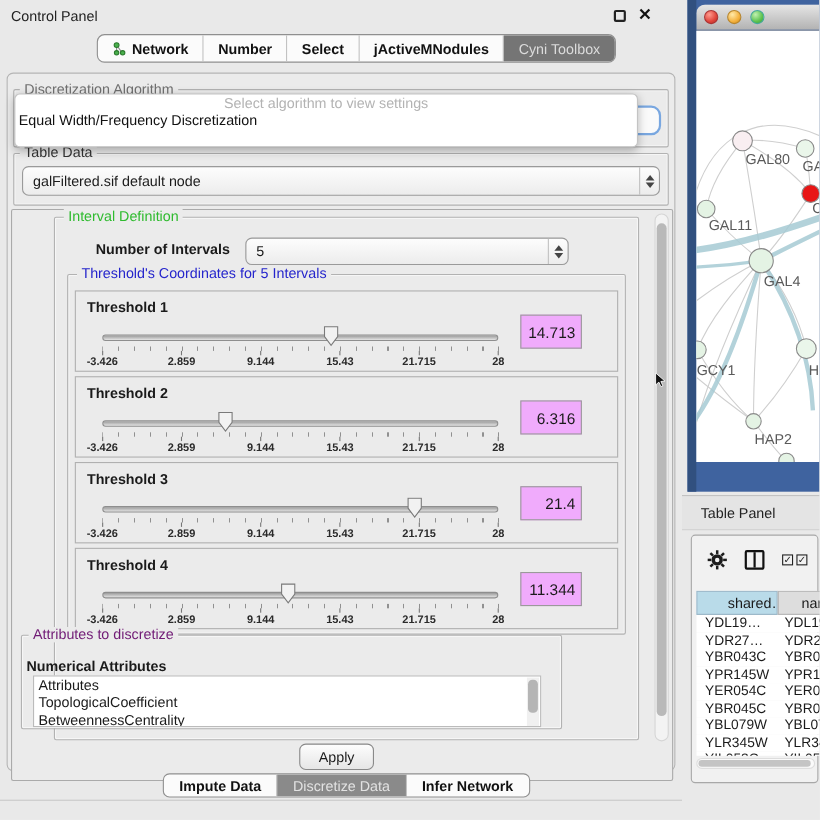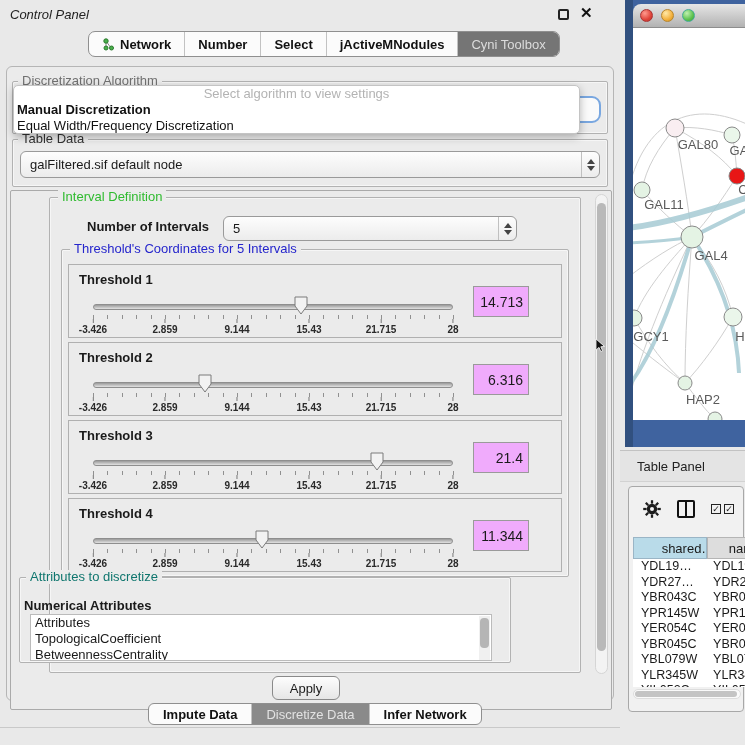--- a/index.html
+++ b/index.html
@@ -2,21 +2,21 @@
 <html><head>
 <meta charset="utf-8">
 <style>
   * { margin:0; padding:0; box-sizing:border-box; }
   html,body { width:745px; height:745px; overflow:hidden; }
   body { font-family:"Liberation Sans", sans-serif; background:#e9e9e9; position:relative; color:#1a1a1a; }
   .abs { position:absolute; }
 
   
   #control-panel { left:0; top:0; width:620px; height:745px; }
-  #cp-title { left:10px; top:7px; font-size:13px; color:#222;font-style:italic; }
+  #cp-title { left:10px; top:7px; font-size:13px; color:#222; }
   #float-ic { left:558px; top:9px; width:11px; height:11px; border:2px solid #222; border-radius:2px; }
   #close-ic { left:580px; top:4px; font-size:15px; font-weight:bold; color:#111; }
 
   
   #toptabs { left:88px; top:31px; height:26px; display:flex; border:1px solid #8f8f8f; border-radius:7px; background:#fbfbfb; overflow:hidden; }
   .toptab { display:flex; align-items:center; gap:5px; padding:0 13px; font-size:13px; font-weight:bold; color:#111; border-right:1px solid #c2c2c2;justify-content:center; }
   .toptab:last-child { border-right:none; }
   .toptab.sel { background:#757575; color:#dcdcdc; font-weight:normal; border-right:none; }
 
   
@@ -64,21 +64,21 @@
   .track { position:absolute; left:24px; top:39px; width:360px; height:6px; border:1px solid #8e8e8e; border-radius:4px; background:linear-gradient(#9a9a9a,#e2e2e2); }
   .thumb { position:absolute; top:31px; width:14px; height:19px; }
   .ticks { position:absolute; left:24px; top:50px; width:361px; height:4px;
            background:repeating-linear-gradient(90deg,#909090 0,#909090 1px,transparent 1px,transparent 14.4px); }
   .ticklbls { position:absolute; left:24px; top:54px; width:360px; height:16px; }
   .tl { position:absolute; transform:translateX(-50%); font-size:10px; font-weight:bold; color:#2a2a2a; text-align:center; }
   .tl::before { content:""; display:block; width:1px; height:4px; background:#777; margin:0 auto 1px; }
   .valbox { position:absolute; left:404px; top:21px; width:56px; height:31px; background:#f0abfc; border:1px solid #9a9a9a; font-size:14px; display:flex; align-items:center; justify-content:flex-end; padding-right:5px;text-align:center; }
 
   #attr-group { left:8px; top:386px; width:492px; height:86px; }
-  #attr-label { color:#0f766e; }
+  #attr-label { color:#701a75; }
   #attr-sub { position:absolute; left:4px; top:20px; font-size:13px; font-weight:bold; }
   #attr-list { position:absolute; left:10px; top:36px; width:462px; height:47px; background:#fff; border:1px solid #bbb; overflow:hidden; }
   .attr-item { font-size:13px; padding-left:4px; line-height:16px; }
   #attr-vsb { position:absolute; right:1px; top:1px; width:11px; height:44px; background:#f0f0f0; }
   #attr-vsb .thumbv2 { position:absolute; left:1px; top:2px; width:9px; height:30px; background:#b5b5b5; border-radius:4px; }
 
   #apply-btn { left:272px; top:676px; width:68px; height:24px; background:linear-gradient(#fdfdfd,#e6e6e6); border:1px solid #8a8a8a; border-radius:6px; font-size:13px; display:flex; align-items:center; justify-content:center; }
 
   #bottomtabs { left:148px; top:703px; height:22px; display:flex; border:1px solid #8f8f8f; border-radius:6px; background:#fbfbfb; overflow:hidden; }
   .btab { display:flex; align-items:center; padding:0 14px; font-size:13px; font-weight:bold; color:#111; border-right:1px solid #c2c2c2; }
@@ -151,21 +151,20 @@
   </div>
 
   <div class="abs" id="outer-panel"></div>
 
   <div class="abs tborder" id="disc-group"></div>
   <div class="abs tlabel" id="disc-label">Discretization Algorithm</div>
   <div class="abs" id="algo-combo-ring"></div>
 
   <div class="abs" id="algo-popup">
     <div class="ph">Select algorithm to view settings</div>
-    <div class="opt b">Manual Discretization</div>
     <div class="opt">Equal Width/Frequency Discretization</div>
   </div>
 
   <div class="abs tborder" id="td-group"></div>
   <div class="abs tlabel" id="td-label">Table Data</div>
   <div class="abs combo" id="td-combo">
     <span class="ctext">galFiltered.sif default node</span>
     <span class="spin">
         <span class="tri-up"></span>
         <span class="tri-dn"></span>

